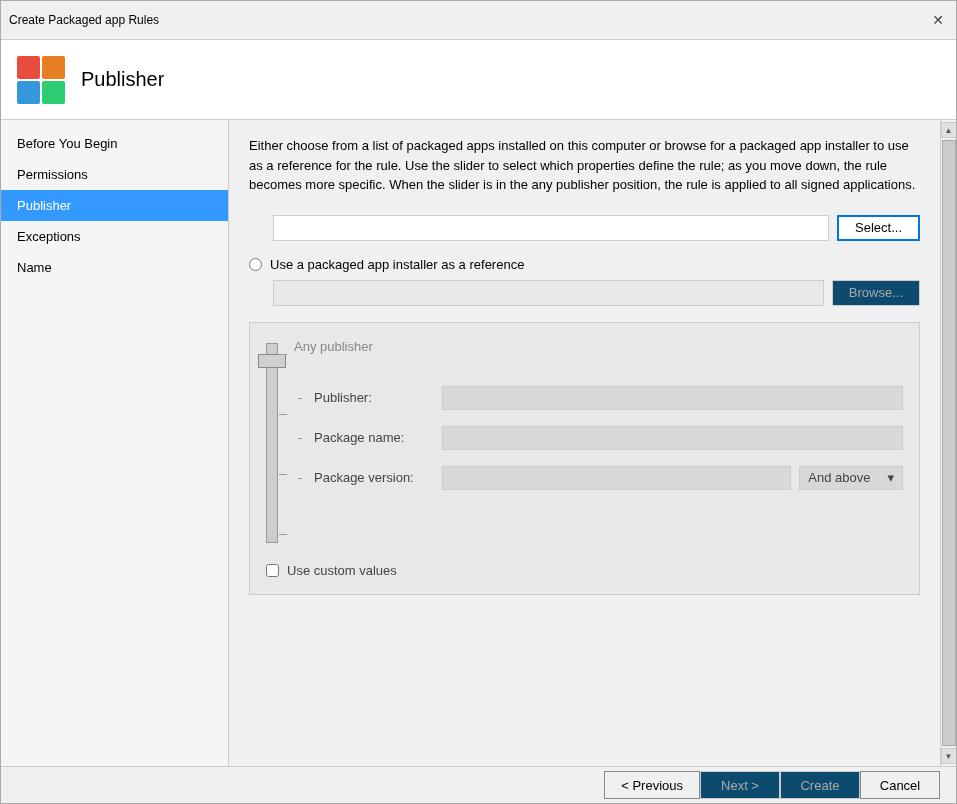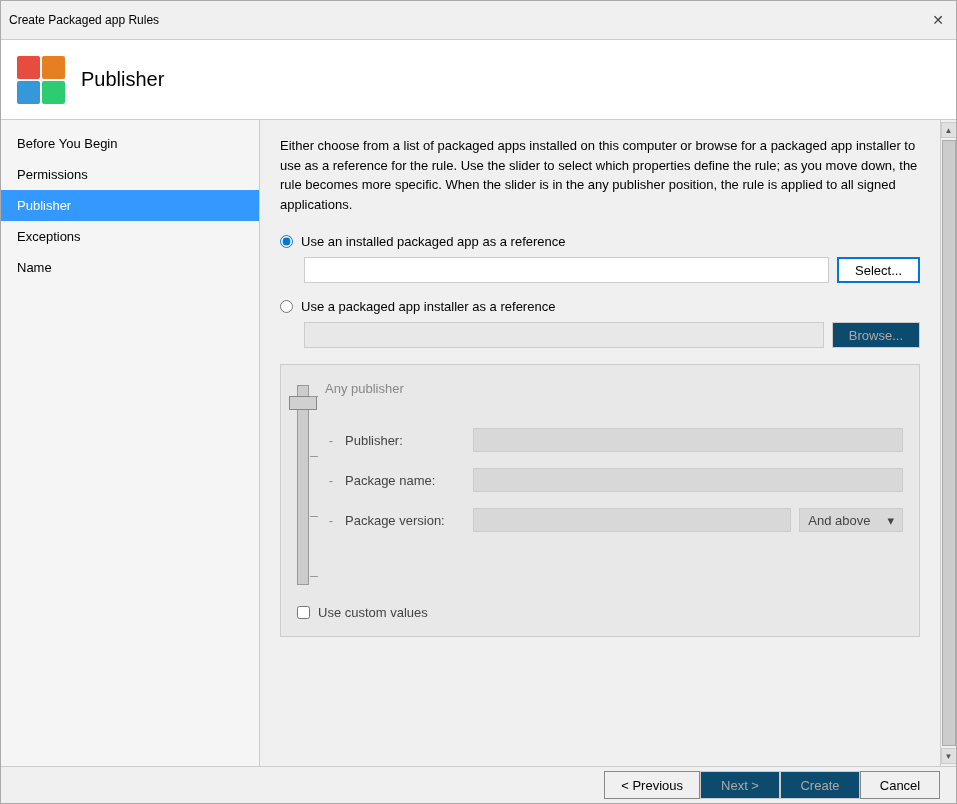--- a/index.html
+++ b/index.html
@@ -67,21 +67,21 @@
       font-size: 20px;
       font-weight: normal;
       color: #000;
     }
     .main-area {
       display: flex;
       flex: 1;
       overflow: hidden;
     }
     .sidebar {
-      width: 259px;
+      width: 228px;
       background: #f5f5f5;
       border-right: 1px solid #ccc;
       flex-shrink: 0;
       padding-top: 8px;
     }
     .sidebar-item {
       padding: 8px 16px;
       cursor: pointer;
       color: #000;
       font-size: 13px;
@@ -342,24 +342,20 @@
       <div class="sidebar-item active">Publisher</div>
       <div class="sidebar-item">Exceptions</div>
       <div class="sidebar-item">Name</div>
     </div>
 
     <div style="flex:1; display:flex; overflow:hidden;">
       <div class="content-scroll">
 
         <p class="description-text">Either choose from a list of packaged apps installed on this computer or browse for a packaged app installer to use as a reference for the rule. Use the slider to select which properties define the rule; as you move down, the rule becomes more specific. When the slider is in the any publisher position, the rule is applied to all signed applications.</p>
 
-        <div class="radio-option">
-          <input type="radio" id="radio-installed" name="ref-type" checked="" style="">
-          <label for="radio-installed">Use an installed packaged app as a reference</label>
-        </div>
         <div class="input-row">
           <input type="text" class="text-input" style="background: rgb(255, 255, 255);">
           <button class="btn btn-primary">Select...</button>
         </div>
 
         <div class="radio-option">
           <input type="radio" id="radio-installer" name="ref-type" style="">
           <label for="radio-installer">Use a packaged app installer as a reference</label>
         </div>
         <div class="input-row">

